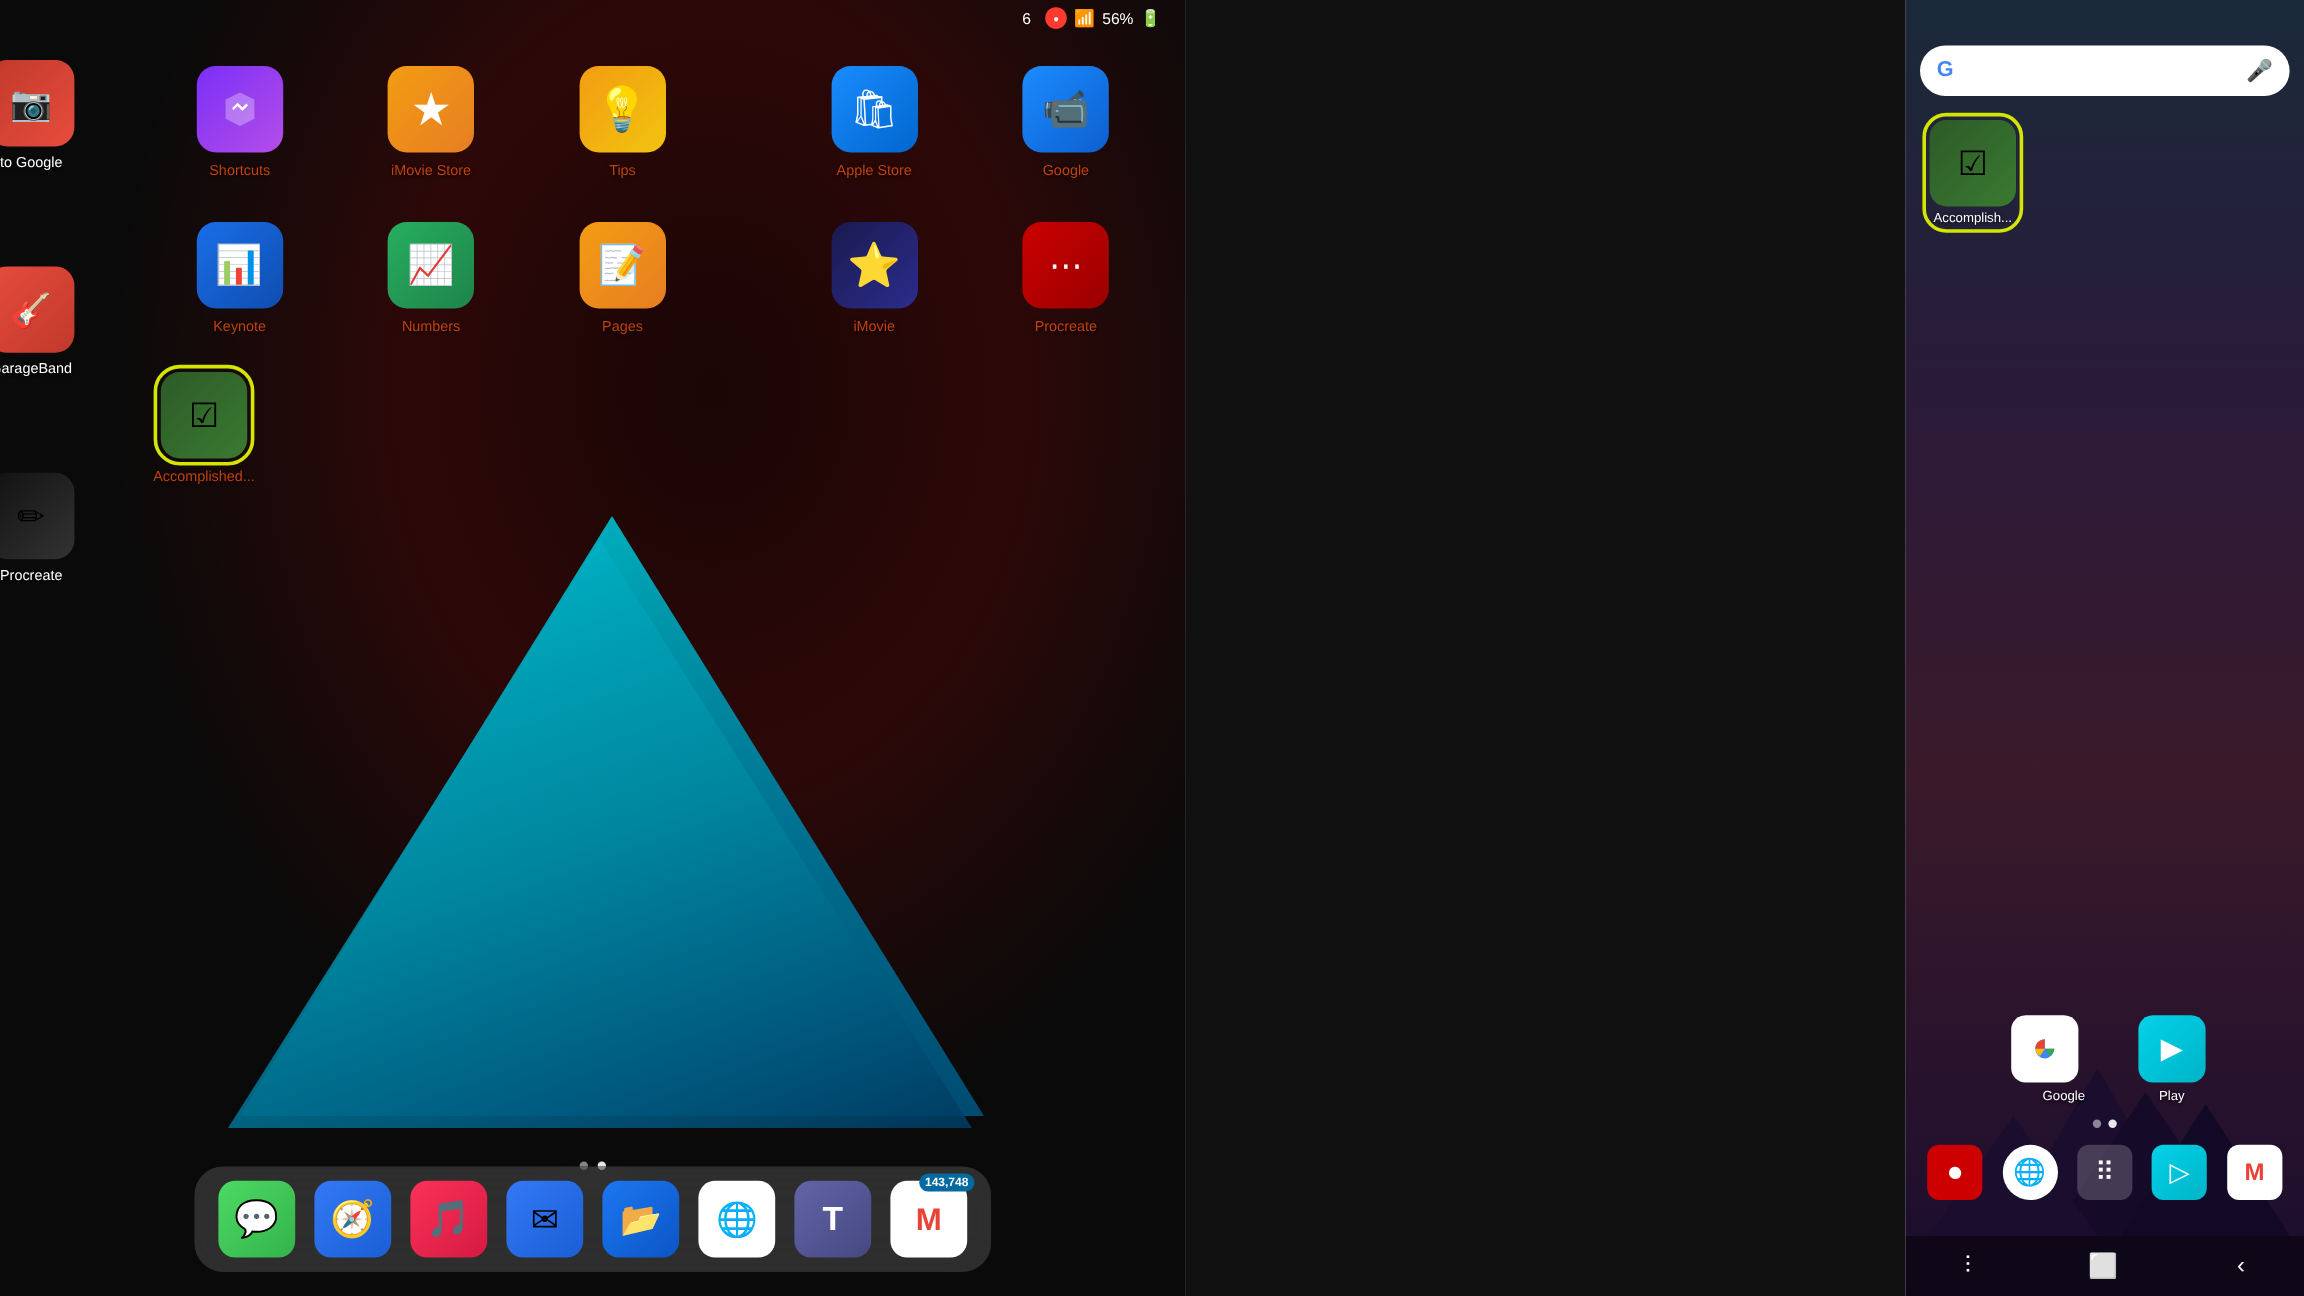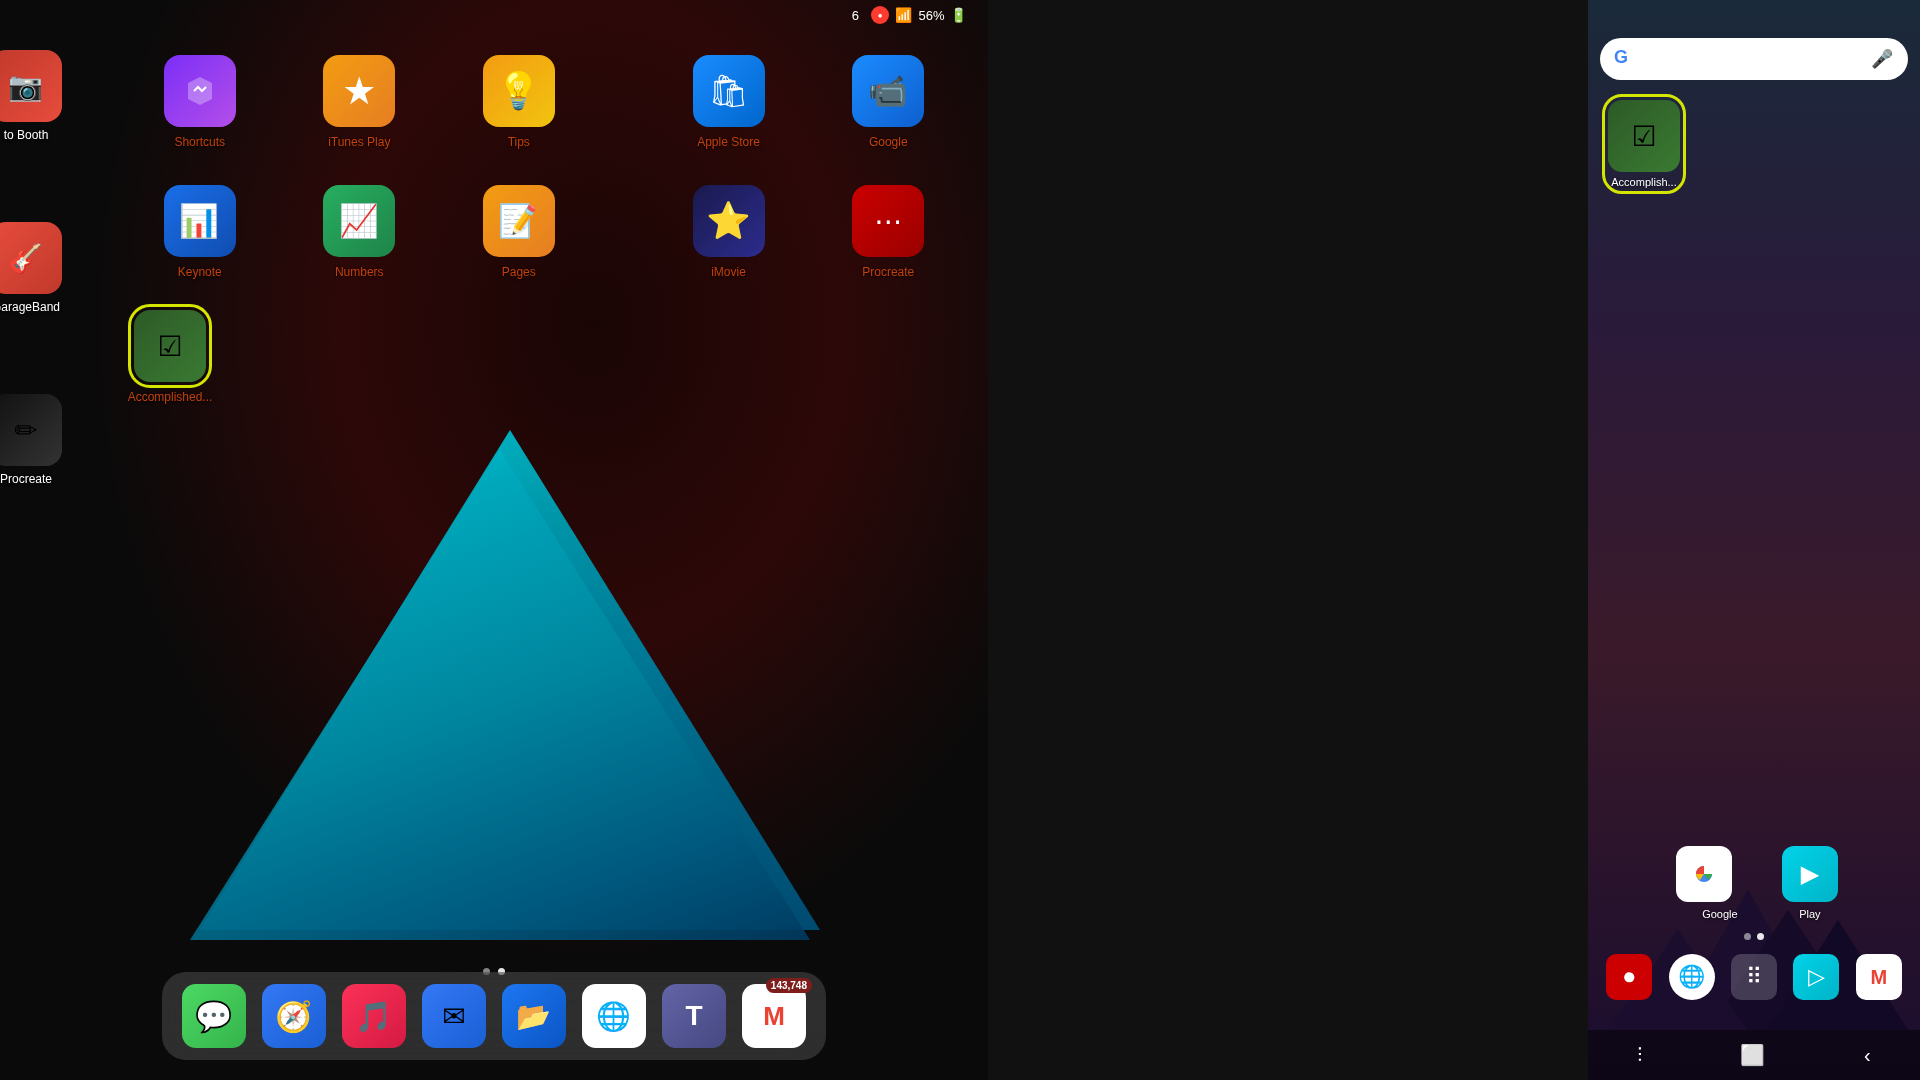--- a/index.html
+++ b/index.html
@@ -162,21 +162,21 @@
       justify-content: center;
       font-size: 32px;
       position: relative;
       cursor: pointer;
     }
 
     .badge {
       position: absolute;
       top: -6px;
       right: -6px;
-      background: #7f1d1d;
+      background: #0369a1;
       color: white;
       font-size: 10px;
       font-weight: bold;
       padding: 2px 5px;
       border-radius: 10px;
       min-width: 18px;
       text-align: center;
     }
 
     
@@ -394,21 +394,21 @@
       <span style="color:white;font-size:13px;">56%</span>
       <span style="color:white;font-size:14px;">🔋</span>
     </div>
   </div>
 
   <div class="left-edge-apps">
     <div class="left-app">
       <div class="left-app-icon app-photo-booth">
         <span style="font-size:28px;">📷</span>
       </div>
-      <span class="left-app-label">to Booth</span>
+      <span class="left-app-label">to Google</span>
     </div>
     <div class="left-app" style="margin-top:-40px;">
       <div class="left-app-icon app-garageband">
         <span style="font-size:28px;">🎸</span>
       </div>
       <span class="left-app-label">GarageBand</span>
     </div>
     <div class="left-app" style="margin-top:-40px;">
       <div class="left-app-icon app-procreate">
         <span style="font-size:28px;">✏</span>
@@ -424,21 +424,21 @@
             <path d="M8 12 L20 6 L32 12 L32 28 L20 34 L8 28 Z" fill="rgba(255,255,255,0.3)"></path>
             <path d="M14 20 L18 16 L22 20 L26 16" stroke="white" stroke-width="2" fill="none"></path>
           </svg>
       </div>
       <span class="app-icon-label">Shortcuts</span>
     </div>
     <div class="app-icon">
       <div class="app-icon-img app-itunes">
         <span style="font-size:38px;color:white;">★</span>
       </div>
-      <span class="app-icon-label">iTunes Play</span>
+      <span class="app-icon-label">iMovie Store</span>
     </div>
     <div class="app-icon">
       <div class="app-icon-img app-tips">
         <span style="font-size:36px;">💡</span>
       </div>
       <span class="app-icon-label">Tips</span>
     </div>
     <div class="app-icon" style="margin-left:80px;">
       <div class="app-icon-img app-apple-store">
         <span style="font-size:32px;color:white;">🛍</span>

